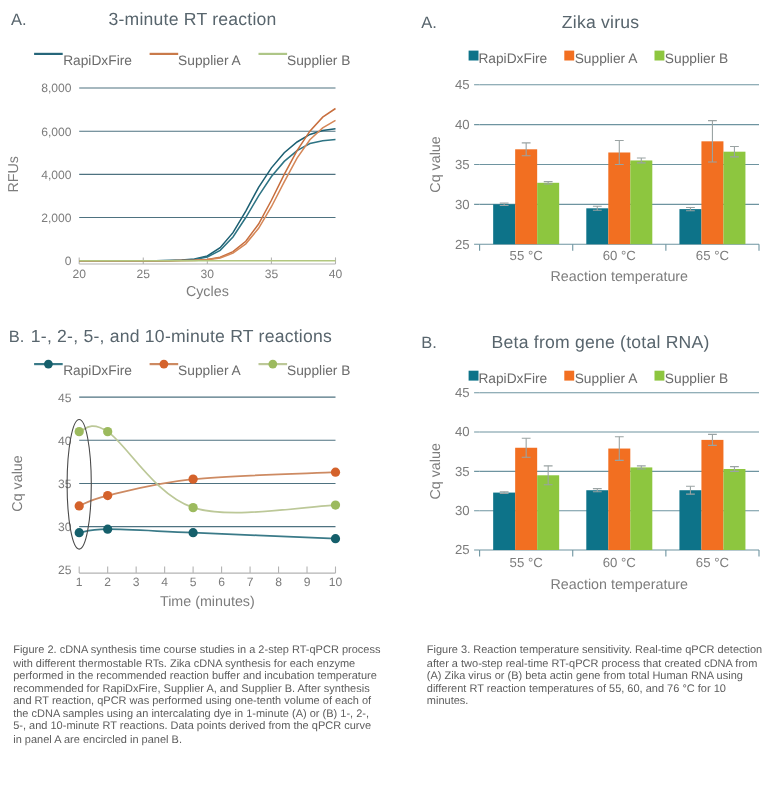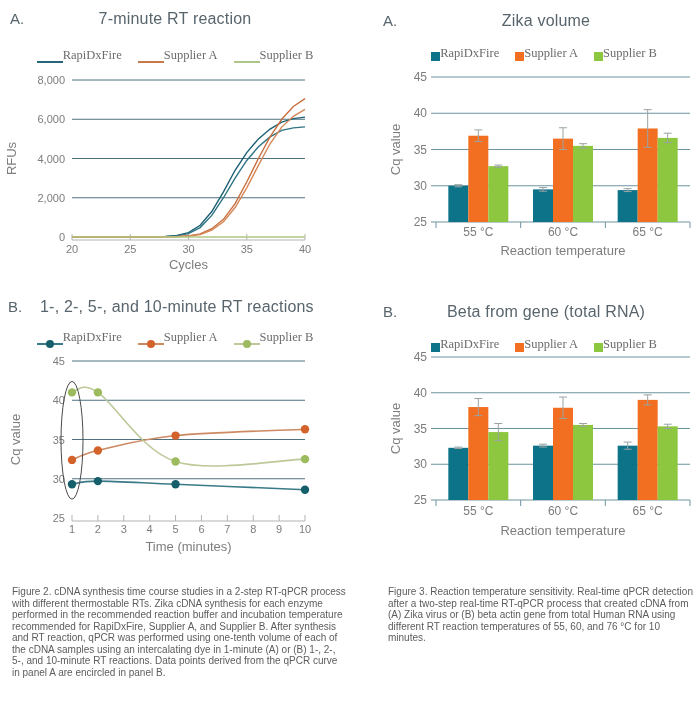--- a/index.html
+++ b/index.html
@@ -4,47 +4,47 @@
 <style>
   html,body{margin:0;padding:0;background:#fff;}
   .page{
     position:relative;width:700px;height:717px;background:#ffffff;
     font-family:"Liberation Sans",sans-serif;overflow:hidden;
   }
   .chart-block{position:absolute;}
   .chart-header{position:relative;width:100%;}
   .panel-label{position:absolute;top:0;font-size:15px;color:#58656d;}
   .chart-title{display:block;text-align:center;font-size:16px;color:#58656d;letter-spacing:.2px;}
-  .align-left .chart-title{text-align:left;padding-left:40px;}
+  .align-left .chart-title{text-align:left;padding-left:28px;}
   .legend{
     position:absolute;left:0;right:0;display:flex;justify-content:center;
     align-items:center;gap:16px;font-size:12.5px;color:#6b6b6b;height:18px;
   }
   .legend.shift-right{padding-left:36px;}
-  .legend-item{display:flex;align-items:flex-end;gap:0;font-family:Liberation Serif, serif;}
+  .legend-item{display:flex;align-items:flex-start;gap:0;}
   .sw-line{display:inline-block;width:26px;height:2px;}
   .sw-linedot{position:relative;display:inline-block;width:26px;height:2px;}
   .sw-linedot i{position:absolute;left:9px;top:-3px;width:8px;height:8px;border-radius:50%;display:block;}
   .sw-square{display:inline-block;width:9px;height:9px;}
   .plot-svg{position:absolute;left:0;}
   svg text{font-family:"Liberation Sans",sans-serif;}
   .caption{
     position:absolute;margin:4px;font-size:10px;line-height:11.5px;color:#5c5c5c;
     text-align:left;
   }
 </style>
 </head>
 <body>
 
 <div class="page">
 
   <section class="chart-block" style="left:0;top:0;width:350px;height:290px;">
     <div class="chart-header" style="top:10px;">
       <span class="panel-label" style="left:10px;">A.</span>
-      <span class="chart-title">7-minute RT reaction</span>
+      <span class="chart-title">3-minute RT reaction</span>
     </div>
     <div class="legend" id="leg-0" style="top:46px;">
         <span class="legend-item">
           <span class="sw-line" style="background: rgb(38, 102, 122);"></span>
           <span>RapiDxFire</span>
         </span>
         <span class="legend-item">
           <span class="sw-line" style="background: rgb(201, 122, 74);"></span>
           <span>Supplier A</span>
         </span>
@@ -80,21 +80,21 @@
         <path d="M72,171L83.65,171L95.3,171L106.94999999999999,171L118.6,171L130.25,171L141.89999999999998,171L153.55,170.901875L165.2,170.6075L176.85000000000002,169.8225L188.5,167.66375L200.15,161.58L211.79999999999998,149.4125L223.45000000000002,131.75L235.1,112.125L246.75,94.4625L258.4,80.72500000000001L270.04999999999995,70.91250000000001L281.70000000000005,64.43625L293.35,61.885000000000005L305,60.90374999999999" fill="none" stroke="#2e7484" stroke-width="1.4"></path>
         <path d="M72,171L83.65,171L95.3,171L106.94999999999999,171L118.6,171L130.25,171L141.89999999999998,171L153.55,171L165.2,170.901875L176.85000000000002,170.6075L188.5,169.8225L200.15,167.86L211.79999999999998,162.7575L223.45000000000002,153.3375L235.1,137.6375L246.75,116.05000000000001L258.4,92.5L270.04999999999995,70.91250000000001L281.70000000000005,53.25L293.35,40.493750000000006L305,32.64375000000001" fill="none" stroke="#c86f3f" stroke-width="1.4"></path>
         <path d="M72,171L83.65,171L95.3,171L106.94999999999999,171L118.6,171L130.25,171L141.89999999999998,171L153.55,171L165.2,170.901875L176.85000000000002,170.705625L188.5,170.01875L200.15,168.44875L211.79999999999998,164.13125L223.45000000000002,155.6925L235.1,141.5625L246.75,121.9375L258.4,99.36875L270.04999999999995,77.78125L281.70000000000005,61.10000000000001L293.35,50.30624999999999L305,43.4375" fill="none" stroke="#d58758" stroke-width="1.4"></path>
         <path d="M72,171L83.65,171L95.3,171L106.94999999999999,171L118.6,171L130.25,171L141.89999999999998,171L153.55,171L165.2,171L176.85000000000002,171L188.5,171L200.15,171L211.79999999999998,171L223.45000000000002,171L235.1,171L246.75,171L258.4,171L270.04999999999995,171L281.70000000000005,171L293.35,171L305,171" fill="none" stroke="#b2c77f" stroke-width="1.4"></path>
       </svg>
   </section>
 
   <section class="chart-block" style="left:352px;top:0;width:348px;height:290px;">
     <div class="chart-header" style="top:12px;">
       <span class="panel-label" style="left:31px;">A.</span>
-      <span class="chart-title" style="padding-left:40px;">Zika volume</span>
+      <span class="chart-title" style="padding-left:40px;">Zika virus</span>
     </div>
     <div class="legend shift-right" id="leg-1" style="top:44px;">
         <span class="legend-item">
           <span class="sw-square" style="background: rgb(13, 115, 137);"></span>
           <span>RapiDxFire</span>
         </span>
         <span class="legend-item">
           <span class="sw-square" style="background: rgb(242, 111, 33);"></span>
           <span>Supplier A</span>
         </span>

